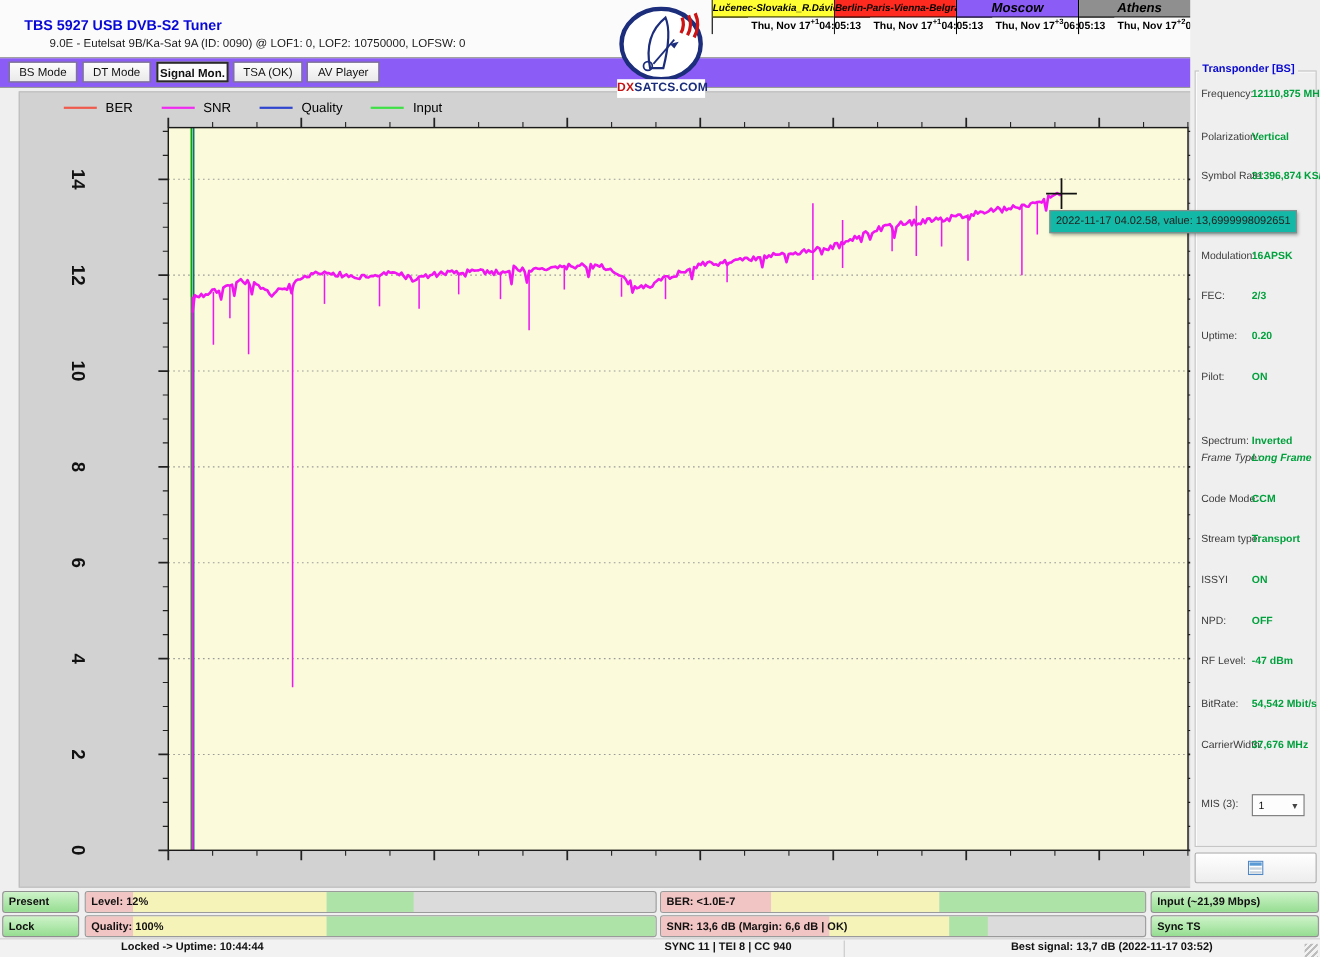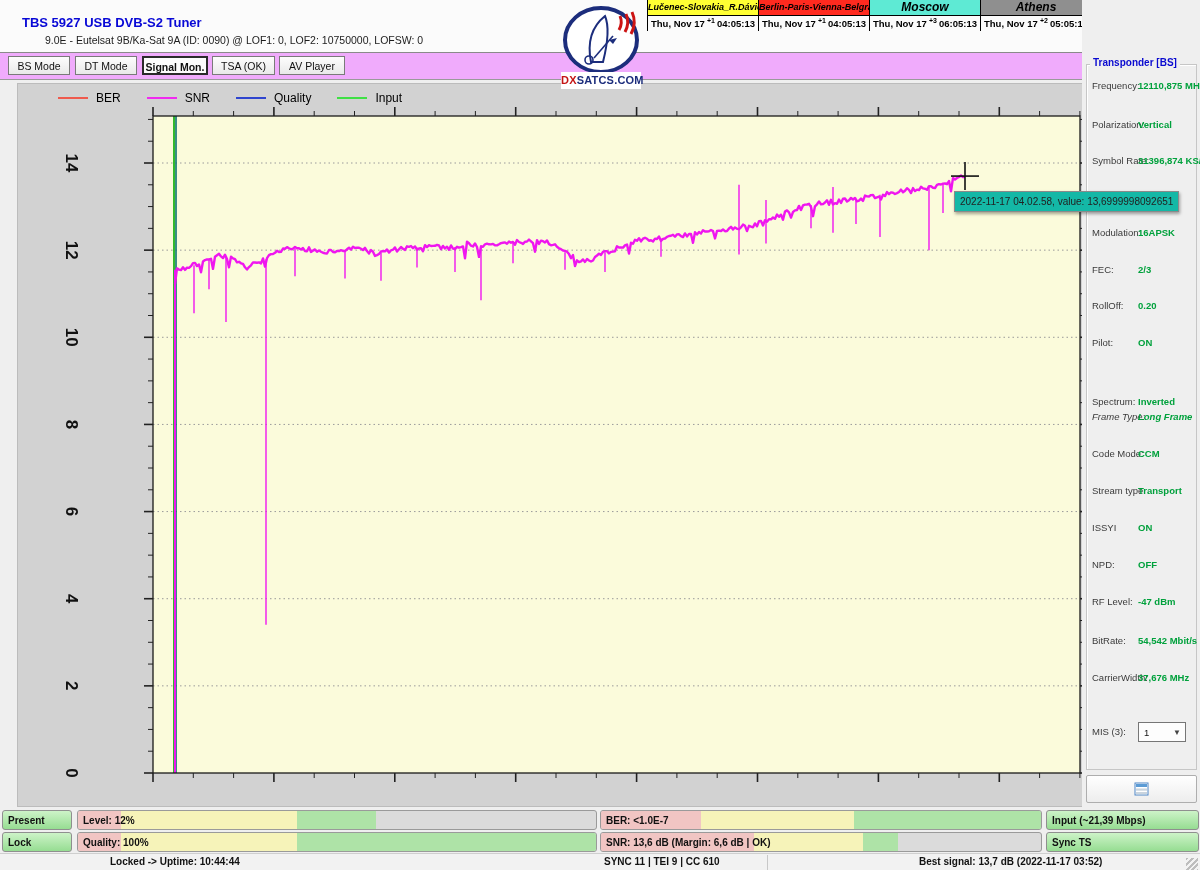--- a/index.html
+++ b/index.html
@@ -12,26 +12,26 @@
   #app-title{left:22px;top:15px;font-size:13px;font-weight:bold;color:#0808d6;white-space:nowrap;}
   #app-subtitle{left:45px;top:34px;font-size:10.5px;color:#1c1c1c;white-space:nowrap;}
   
   #clocks{left:647px;top:0;display:flex;border-left:1px solid #000;}
   .clock-cell{width:110px;border-right:1px solid #000;}
   .clock-head{height:15px;line-height:15px;text-align:center;font-style:italic;font-weight:bold;
               border-bottom:1px solid #000;overflow:hidden;white-space:nowrap;color:#000;}
   .clock-head.small{font-size:9px;}
   .clock-head.large{font-size:12px;}
   .clock-time{height:15px;background:#fbfbfb;display:flex;align-items:center;
-              font-size:9.5px;font-weight:bold;color:#000;padding:0 3px;white-space:nowrap;}
+              font-size:9.5px;font-weight:bold;color:#000;padding:0 3px;white-space:nowrap;margin-left:32px;}
   .clock-date{flex:0 0 auto;}
   .clock-off{flex:1;font-size:7px;vertical-align:top;text-align:center;margin-top:-6px;}
   .clock-hms{flex:0 0 auto;}
   
-  #tabbar{left:0;top:53px;width:1200px;height:26px;background:#f0abfc;border-bottom:1px solid #9a9a9a;}
+  #tabbar{left:0;top:53px;width:1200px;height:26px;background:#8b5cf6;border-bottom:1px solid #9a9a9a;}
   .tab{position:absolute;top:3px;height:19px;line-height:18px;text-align:center;font-size:10.5px;color:#111;
        background:linear-gradient(#fdfdfd,#e9e9e9);border:1px solid #7a7a7a;box-sizing:border-box;cursor:default;}
   .tab.active{border:2px solid #2b2b2b;background:#fcfcfc;font-weight:bold;}
   
   #logo{left:561px;top:6px;width:80px;height:86px;z-index:30;}
   #logo-text{position:absolute;left:0;top:66px;width:80px;height:17px;background:#fff;
              text-align:center;font-size:11px;font-weight:bold;line-height:17px;letter-spacing:.2px;}
   #logo-text .dx{color:#c41414;} #logo-text .rest{color:#1c2d7c;}
   
   #chart-panel{left:17px;top:83px;width:1073px;height:724px;background:#d2d2d2;border:1px solid #bcbcbc;box-sizing:border-box;}
@@ -90,21 +90,21 @@
     </div>
     <div class="clock-cell">
       <div class="clock-head small" style="background: rgb(255, 42, 31);">Berlin-Paris-Vienna-Belgrade</div>
       <div class="clock-time">
         <span class="clock-date">Thu, Nov 17</span>
         <span class="clock-off">+1</span>
         <span class="clock-hms">04:05:13</span>
       </div>
     </div>
     <div class="clock-cell">
-      <div class="clock-head large" style="background: #5eead4;">Moscow</div>
+      <div class="clock-head large" style="background: #8b5cf6;">Moscow</div>
       <div class="clock-time">
         <span class="clock-date">Thu, Nov 17</span>
         <span class="clock-off">+3</span>
         <span class="clock-hms">06:05:13</span>
       </div>
     </div>
     <div class="clock-cell">
       <div class="clock-head large" style="background: rgb(143, 143, 143);">Athens</div>
       <div class="clock-time">
         <span class="clock-date">Thu, Nov 17</span>
@@ -351,21 +351,21 @@
       </div>
       <div class="tr-row" style="top: 227px;">
         <span class="tr-label">Modulation:</span>
         <span class="tr-value">16APSK</span>
       </div>
       <div class="tr-row" style="top: 264px;">
         <span class="tr-label">FEC:</span>
         <span class="tr-value">2/3</span>
       </div>
       <div class="tr-row" style="top: 300px;">
-        <span class="tr-label">RollOff:</span>
+        <span class="tr-label">Uptime:</span>
         <span class="tr-value">0.20</span>
       </div>
       <div class="tr-row" style="top: 337px;">
         <span class="tr-label">Pilot:</span>
         <span class="tr-value">ON</span>
       </div>
       <div class="tr-row" style="top: 396px;">
         <span class="tr-label">Spectrum:</span>
         <span class="tr-value">Inverted</span>
       </div>
@@ -443,17 +443,17 @@
       <div class="seg" style="left: 0%; width: 34.7%; background: rgb(241, 197, 195);"></div>
       <div class="seg" style="left: 34.7%; width: 24.9%; background: rgb(246, 243, 185);"></div>
       <div class="seg" style="left: 59.6%; width: 8%; background: rgb(174, 227, 167);"></div>
       <div class="bar-text">SNR: 13,6 dB (Margin: 6,6 dB | OK)</div>
     </div>
     <div class="abs green-btn" style="left: 1046px; top: 832px; width: 153px;">Sync TS</div>
   </div>
 
 <div class="abs" id="statusbar">
   <div class="sb-text" style="left:110px;">Locked -&gt; Uptime: 10:44:44</div>
-  <div class="sb-text" style="left:604px;">SYNC 11 | TEI 9 | CC 610</div>
+  <div class="sb-text" style="left:604px;">SYNC 11 | TEI 8 | CC 940</div>
   <div class="sb-div" style="left:767px;"></div>
   <div class="sb-text" style="left:880px;padding-left:39px;">Best signal: 13,7 dB (2022-11-17 03:52)</div>
   <div id="grip"></div>
 </div>
 
 </body></html>

